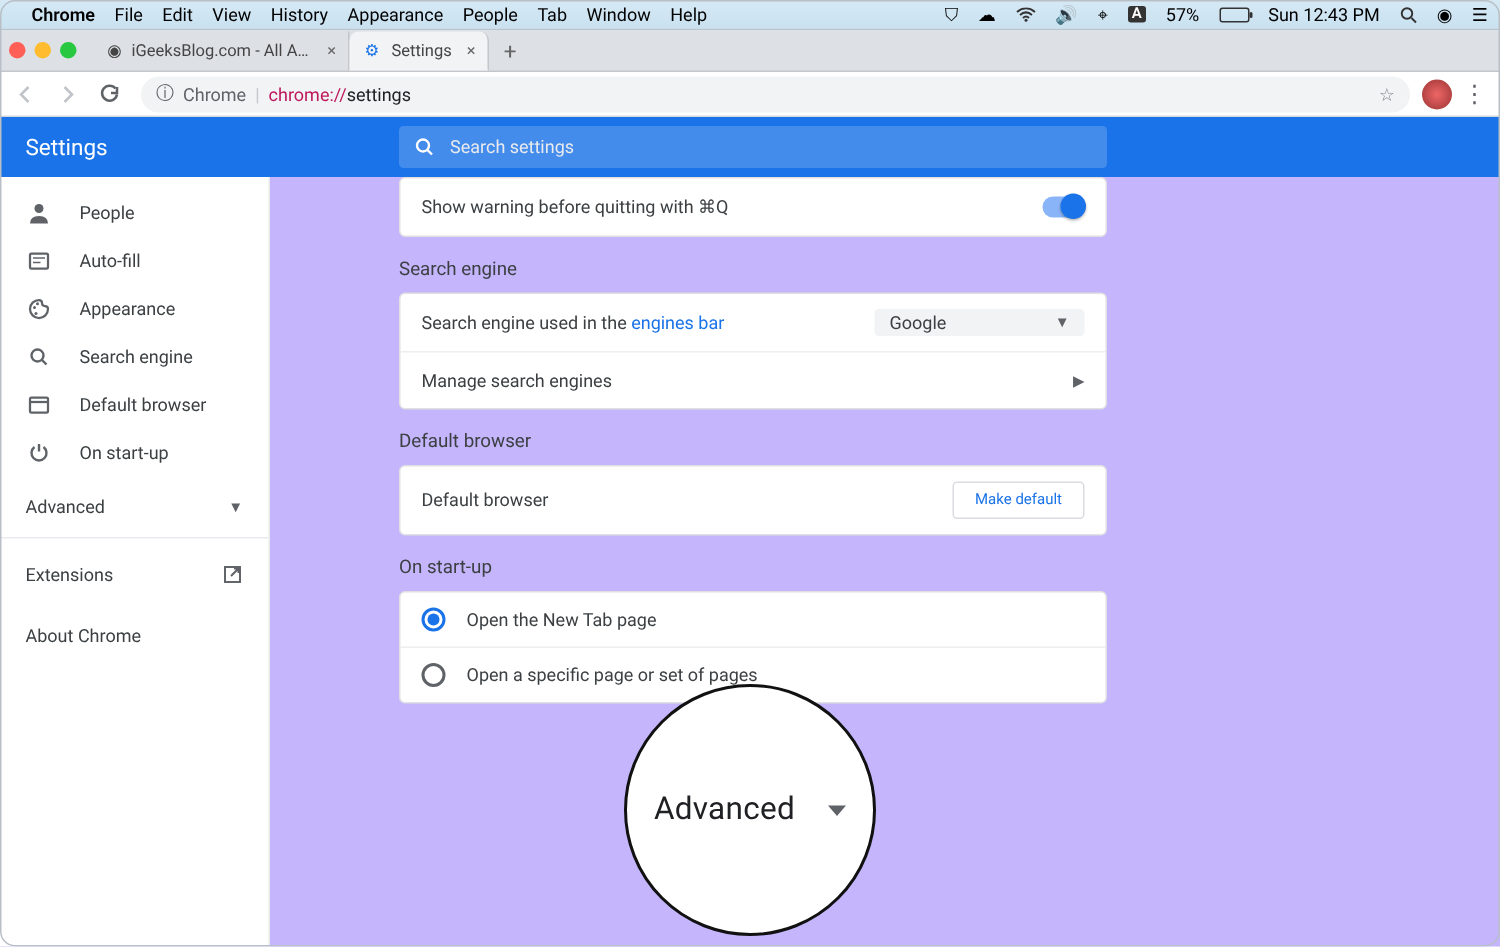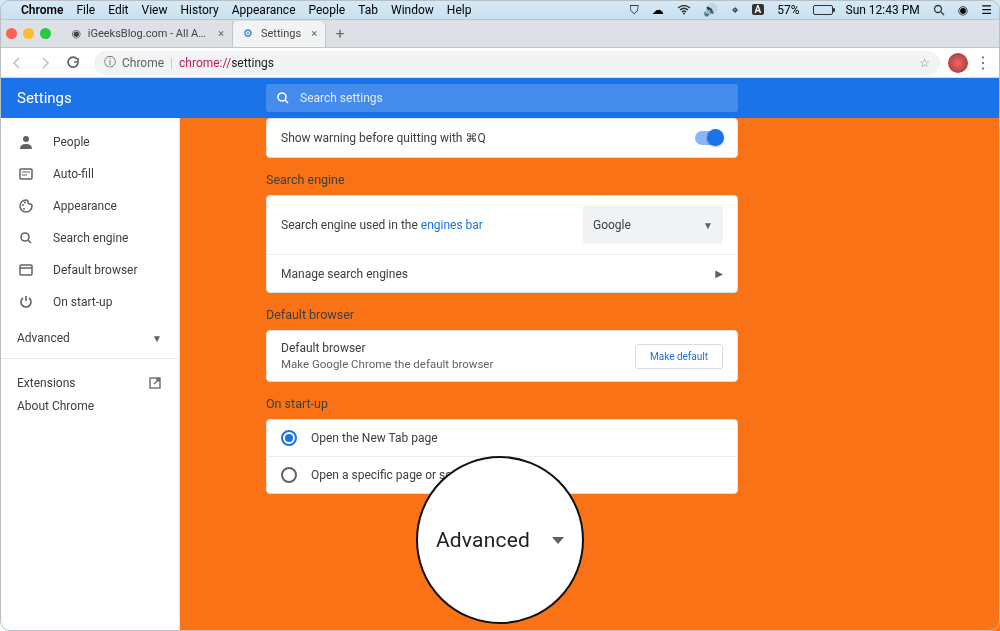--- a/index.html
+++ b/index.html
@@ -44,32 +44,32 @@
   .settings-title { width: 266px; padding-left: 17px; font-size: 15px; }
   .search-box { width: 472px; height: 28px; background: rgba(255,255,255,0.18); border-radius: 3px; display: flex; align-items: center; padding: 0 10px; gap: 10px; color: #e8eaed; font-size: 12px; }
 
   
   .content { display: flex; height: calc(100% - 20px - 28px - 30px - 40px); background: #fff; }
   .sidebar { width: 180px; border-right: 1px solid #e8eaed; padding-top: 8px; }
   .nav-item { height: 32px; display: flex; align-items: center; padding-left: 17px; gap: 18px; font-size: 12px; color: #3c4043; }
   .nav-item .nicon { width: 18px; display: flex; justify-content: center; color: #5f6368; }
   .nav-adv { height: 32px; display: flex; align-items: center; padding: 0 17px; font-size: 12px; color: #3c4043; justify-content: space-between; margin-top: 4px; }
   .nav-ext { height: 32px; display: flex; align-items: center; padding: 0 17px; font-size: 12px; color: #3c4043; justify-content: space-between; margin-top: 8px; }
-  .nav-about { height: 32px; display: flex; align-items: flex-start; padding: 0 17px; font-size: 12px; color: #3c4043; }
-
-  .main { flex: 1; padding-left: 86px; padding-top: 0; overflow: hidden; background:#f97316;}
+  .nav-about { height: 32px; display: flex; align-items: flex-end; padding: 0 17px; font-size: 12px; color: #3c4043; }
+
+  .main { flex: 1; padding-left: 86px; padding-top: 0; overflow: hidden; background:#c4b5fd;}
   .card { width: 472px; background: #fff; border: 1px solid #e0e0e0; border-radius: 4px; margin-bottom: 14px; }
   .card-row { display: flex; align-items: center; padding: 10px 14px; font-size: 12px; color: #3c4043; justify-content: space-between; min-height: 38px; }
   .card-row + .card-row { border-top: 1px solid #eee; }
   .section-title { font-size: 12.5px; color: #3c4043; margin: 0 0 8px 0; }
   .link { color: #1a73e8; }
   .toggle { width: 28px; height: 14px; background: #1a73e8; border-radius: 7px; position: relative; }
   .toggle::after { content: ""; position: absolute; right: -1px; top: -2px; width: 17px; height: 17px; background: #1a73e8; border-radius: 50%; box-shadow: 0 1px 2px rgba(0,0,0,0.3); }
   .toggle.on { background: #8ab4f8; }
-  .select { width: 140px; height: 38px; background: #f1f3f4; border-radius: 3px; display: flex; align-items: center; justify-content: space-between; padding: 0 10px; font-size: 12px; color: #3c4043; gap: 30px; }
+  .select { width: 140px; height: 18px; background: #f1f3f4; border-radius: 3px; display: flex; align-items: center; justify-content: space-between; padding: 0 10px; font-size: 12px; color: #3c4043; gap: 30px; }
   .outline-btn { border: 1px solid #dadce0; color: #1a73e8; font-size: 10px; padding: 6px 14px; border-radius: 3px; background:#fff;}
   .radio { width: 16px; height: 16px; border: 2px solid #5f6368; border-radius: 50%; display: inline-flex; align-items: center; justify-content: center; margin-right: 14px; flex-shrink:0;}
   .radio.sel { border-color: #1a73e8; }
   .radio.sel::after { content: ""; width: 8px; height: 8px; background: #1a73e8; border-radius: 50%; }
   .startup-row { display: flex; align-items: center; padding: 10px 14px; font-size: 12px; color: #3c4043; }
   .startup-row + .startup-row { border-top: 1px solid #eee; }
   .chev { color: #5f6368; font-size: 10px; }
 
   
   .lens { position: absolute; left: 416px; top: 456px; width: 168px; height: 168px; border: 2.5px solid #111; border-radius: 50%; background: #fff; display: flex; align-items: center; justify-content: center; gap: 22px; }
@@ -283,21 +283,20 @@
         <span>Manage search engines</span>
         <span class="chev">▶</span>
       </div>
     </div>
 
     <div class="section-title">Default browser</div>
     <div class="card">
       <div class="card-row">
         <div>
           <div style="margin-bottom:2px">Default browser</div>
-          <div style="color:#5f6368;font-size:11.5px">Make Google Chrome the default browser</div>
         </div>
         <div class="outline-btn">Make default</div>
       </div>
     </div>
 
     <div class="section-title">On start-up</div>
     <div class="card">
       <div class="startup-row">
         <span class="radio sel"></span>
         <span>Open the New Tab page</span>

